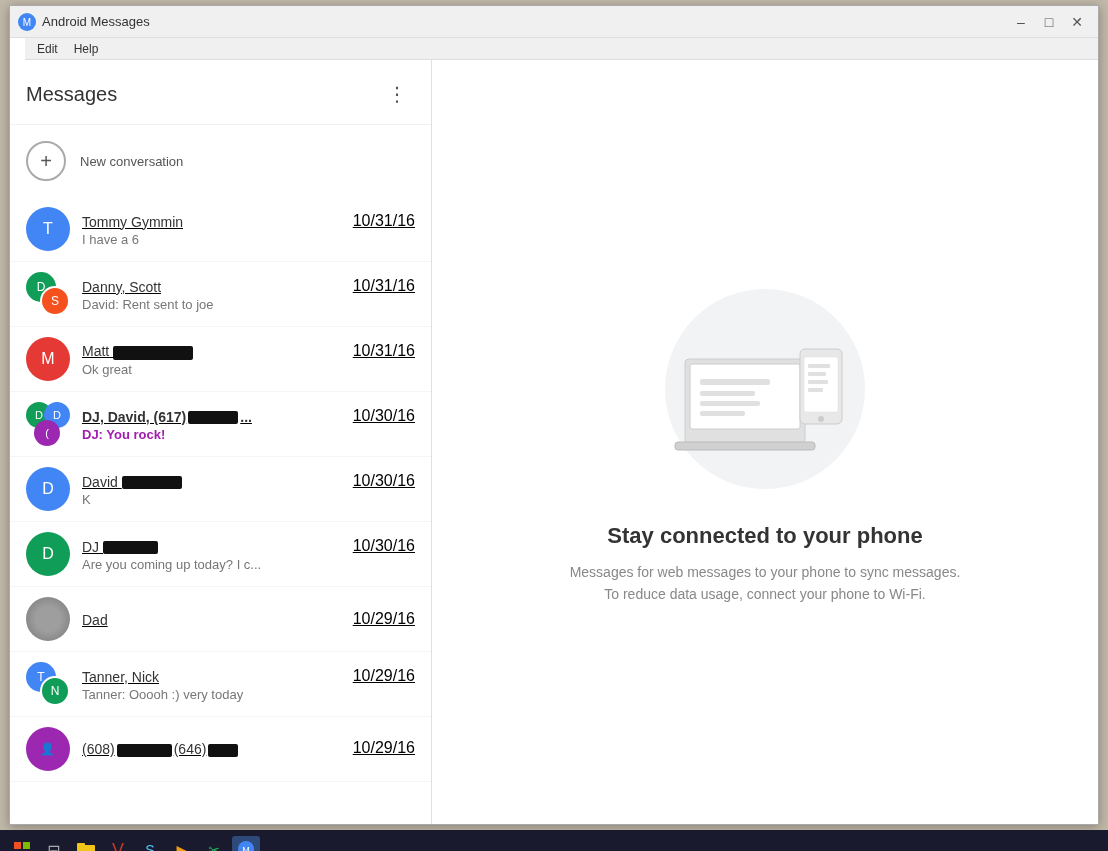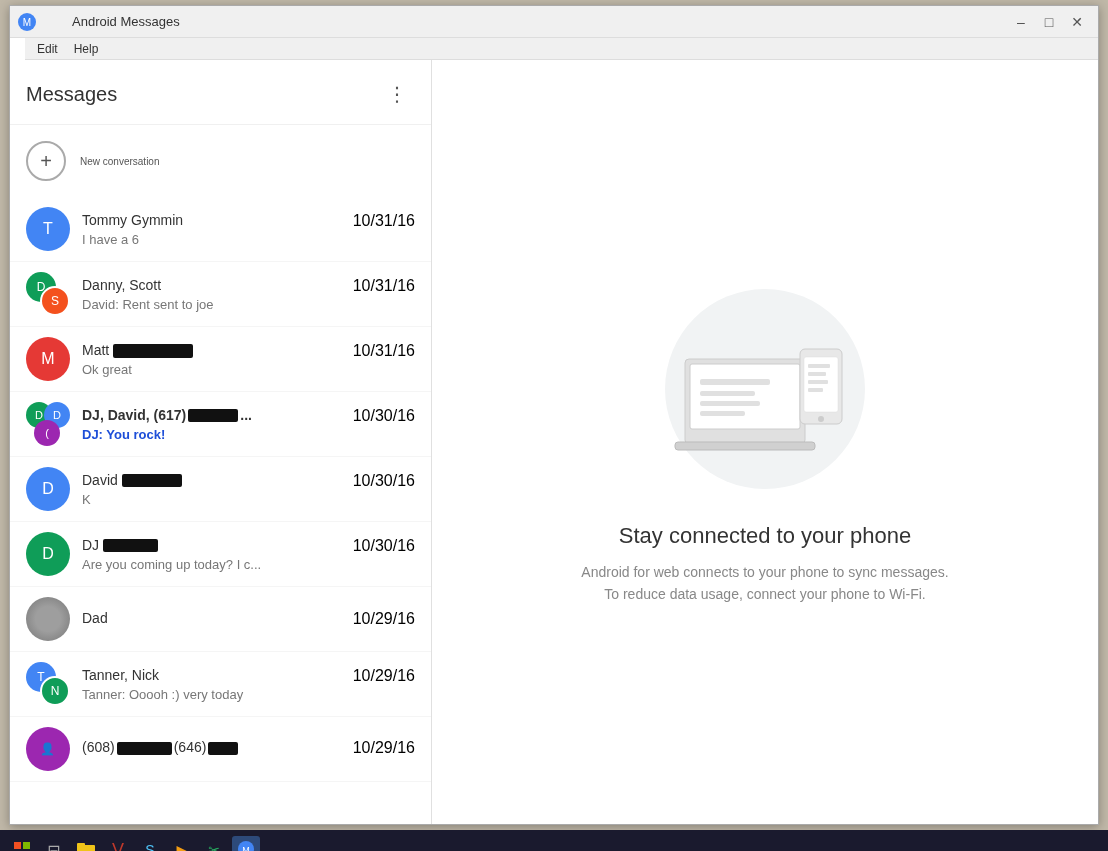--- a/index.html
+++ b/index.html
@@ -4,41 +4,41 @@
   <style>
     * { box-sizing: border-box; margin: 0; padding: 0; }
     body { font-family: 'Segoe UI', Arial, sans-serif; background: #c0b8a8; width: 1108px; height: 851px; overflow: hidden; }
 
     
     .window { width: 1090px; height: 820px; margin: 5px auto; background: #fff; border: 1px solid #aaa; box-shadow: 0 2px 10px rgba(0,0,0,0.3); display: flex; flex-direction: column; }
 
     
     .titlebar { background: #f0f0f0; border-bottom: 1px solid #ddd; display: flex; align-items: center; padding: 0 8px; height: 32px; user-select: none; }
     .titlebar-icon { width: 18px; height: 18px; margin-right: 6px; }
-    .titlebar-title { font-size: 13px; color: #333; flex: 1; margin-left: 30px; }
+    .titlebar-title { font-size: 13px; color: #333; flex: 1; }
     .titlebar-controls { display: flex; gap: 2px; }
     .titlebar-btn { width: 26px; height: 20px; border: none; background: transparent; cursor: pointer; font-size: 14px; display: flex; align-items: center; justify-content: center; color: #555; }
 
     
     .menubar { background: #f0f0f0; border-bottom: 1px solid #ddd; display: flex; padding: 0 4px; height: 22px; align-items: center; margin-left: 15px; }
     .menu-item { font-size: 12px; padding: 2px 8px; cursor: pointer; color: #333; }
 
     
     .main { display: flex; flex: 1; overflow: hidden; }
 
     
     .sidebar { width: 422px; border-right: 1px solid #e0e0e0; display: flex; flex-direction: column; background: #fff; overflow: hidden; flex-shrink: 0; }
     .sidebar-header { display: flex; align-items: center; padding: 16px 16px 12px; border-bottom: 1px solid #f0f0f0; }
     .sidebar-title { font-size: 20px; font-weight: 400; color: #333; flex: 1; }
     .more-btn { width: 36px; height: 36px; border: none; background: transparent; cursor: pointer; border-radius: 50%; display: flex; align-items: center; justify-content: center; font-size: 20px; color: #555; }
 
     
     .new-conv { display: flex; align-items: center; padding: 16px 16px; gap: 14px; cursor: pointer; }
     .new-conv-circle { width: 40px; height: 40px; border-radius: 50%; border: 2px solid #aaa; display: flex; align-items: center; justify-content: center; color: #555; font-size: 20px; flex-shrink: 0; }
-    .new-conv-label { font-size: 10px; color: #555; }
+    .new-conv-label { font-size: 13px; color: #555; }
 
     
     .conv-list { flex: 1; overflow-y: auto; }
     .conv-list::-webkit-scrollbar { width: 6px; }
     .conv-list::-webkit-scrollbar-thumb { background: #ccc; border-radius: 3px; }
 
     .conv-item { display: flex; align-items: center; padding: 10px 16px; cursor: pointer; gap: 12px; border-bottom: 1px solid #f5f5f5; }
     .conv-item.unread .conv-name { font-weight: 600; }
     .conv-item.unread .conv-preview { font-weight: 600; color: #333; }
 
@@ -47,31 +47,31 @@
     .avatar-photo { width: 44px; height: 44px; border-radius: 50%; background: #bbb; flex-shrink: 0; }
     .avatar-double { position: relative; width: 44px; height: 44px; flex-shrink: 0; }
     .avatar-double .av1 { width: 30px; height: 30px; border-radius: 50%; position: absolute; top: 0; left: 0; display: flex; align-items: center; justify-content: center; font-size: 12px; font-weight: 500; color: #fff; }
     .avatar-double .av2 { width: 30px; height: 30px; border-radius: 50%; position: absolute; bottom: 0; right: 0; display: flex; align-items: center; justify-content: center; font-size: 12px; font-weight: 500; color: #fff; border: 2px solid #fff; }
     .avatar-triple { position: relative; width: 44px; height: 44px; flex-shrink: 0; }
     .avatar-triple .av1 { width: 26px; height: 26px; border-radius: 50%; position: absolute; top: 0; left: 0; display: flex; align-items: center; justify-content: center; font-size: 11px; font-weight: 500; color: #fff; }
     .avatar-triple .av2 { width: 26px; height: 26px; border-radius: 50%; position: absolute; top: 0; right: 0; display: flex; align-items: center; justify-content: center; font-size: 11px; font-weight: 500; color: #fff; }
     .avatar-triple .av3 { width: 26px; height: 26px; border-radius: 50%; position: absolute; bottom: 0; left: 8px; display: flex; align-items: center; justify-content: center; font-size: 11px; font-weight: 500; color: #fff; }
 
     .conv-info { flex: 1; min-width: 0; }
-    .conv-header { display: flex; justify-content: space-between; align-items: flex-start; }
+    .conv-header { display: flex; justify-content: space-between; align-items: flex-end; text-decoration: underline; }
     .conv-name { font-size: 14px; color: #333; white-space: nowrap; overflow: hidden; text-overflow: ellipsis; max-width: 180px; }
     .conv-time { font-size: 16px; color: #000000; flex-shrink: 0; }
     .conv-preview { font-size: 13px; color: #777; white-space: nowrap; overflow: hidden; text-overflow: ellipsis; margin-top: 2px; }
 
     .redacted { display: inline-block; background: #111; border-radius: 2px; }
 
     
     .right-panel { flex: 1; display: flex; flex-direction: column; align-items: center; justify-content: center; background: #fff; }
     .illustration { width: 220px; height: 220px; margin-bottom: 24px; }
-    .stay-title { font-size: 22px; font-weight: 400; color: #333; margin-bottom: 12px; }
+    .stay-title { font-size: 22px; font-weight: 700; color: #333; margin-bottom: 12px; }
     .stay-desc { font-size: 14px; color: #888; text-align: center; line-height: 1.6; }
 
     
     .taskbar { height: 40px; background: #1a1a2e; display: flex; align-items: center; padding: 0 8px; gap: 4px; }
     .taskbar-icon { width: 28px; height: 28px; border-radius: 3px; display: flex; align-items: center; justify-content: center; cursor: pointer; }
     .taskbar-active { border-bottom: 2px solid #4fc3f7; }
   </style>
 </head>
 <body>
 
@@ -151,21 +151,21 @@
           <div class="avatar-triple">
             <div class="av1" style="background:#0f9d58;">D</div>
             <div class="av2" style="background:#4285f4;">D</div>
             <div class="av3" style="background:#9c27b0;">(</div>
           </div>
           <div class="conv-info">
             <div class="conv-header">
               <span class="conv-name" style="font-weight:600;">DJ, David, (617)<span class="redacted" style="width:50px;height:13px;vertical-align:middle;margin:0 2px;">&nbsp;</span>...</span>
               <span class="conv-time">10/30/16</span>
             </div>
-            <div class="conv-preview" style="font-weight:600;color:#1d4ed8;">DJ: You rock!</div>
+            <div class="conv-preview" style="font-weight:600;color:#a21caf;">DJ: You rock!</div>
           </div>
         </div>
 
         <div class="conv-item">
           <div class="avatar" style="background:#4285f4;">D</div>
           <div class="conv-info">
             <div class="conv-header">
               <span class="conv-name">David <span class="redacted" style="width:60px;height:13px;vertical-align:middle;">&nbsp;</span></span>
               <span class="conv-time">10/30/16</span>
             </div>
@@ -243,21 +243,21 @@
         <rect x="153" y="85" width="22" height="4" rx="1" fill="#e0e0e0"></rect>
         <rect x="153" y="93" width="18" height="4" rx="1" fill="#e0e0e0"></rect>
         <rect x="153" y="101" width="20" height="4" rx="1" fill="#e0e0e0"></rect>
         <rect x="153" y="109" width="15" height="4" rx="1" fill="#e0e0e0"></rect>
 
         <circle cx="166" cy="140" r="3" fill="#ccc"></circle>
       </svg>
 
       <span class="stay-title">Stay connected to your phone</span>
       <div class="stay-desc">
-        <span>Android for web connects to your phone to sync messages.</span><br>
+        <span>Messages for web messages to your phone to sync messages.</span><br>
         <span>To reduce data usage, connect your phone to Wi-Fi.</span>
       </div>
     </div>
 
   </div>
 </div>
 
 <div class="taskbar">
   <div class="taskbar-icon">
     <svg width="18" height="18" viewBox="0 0 18 18">

